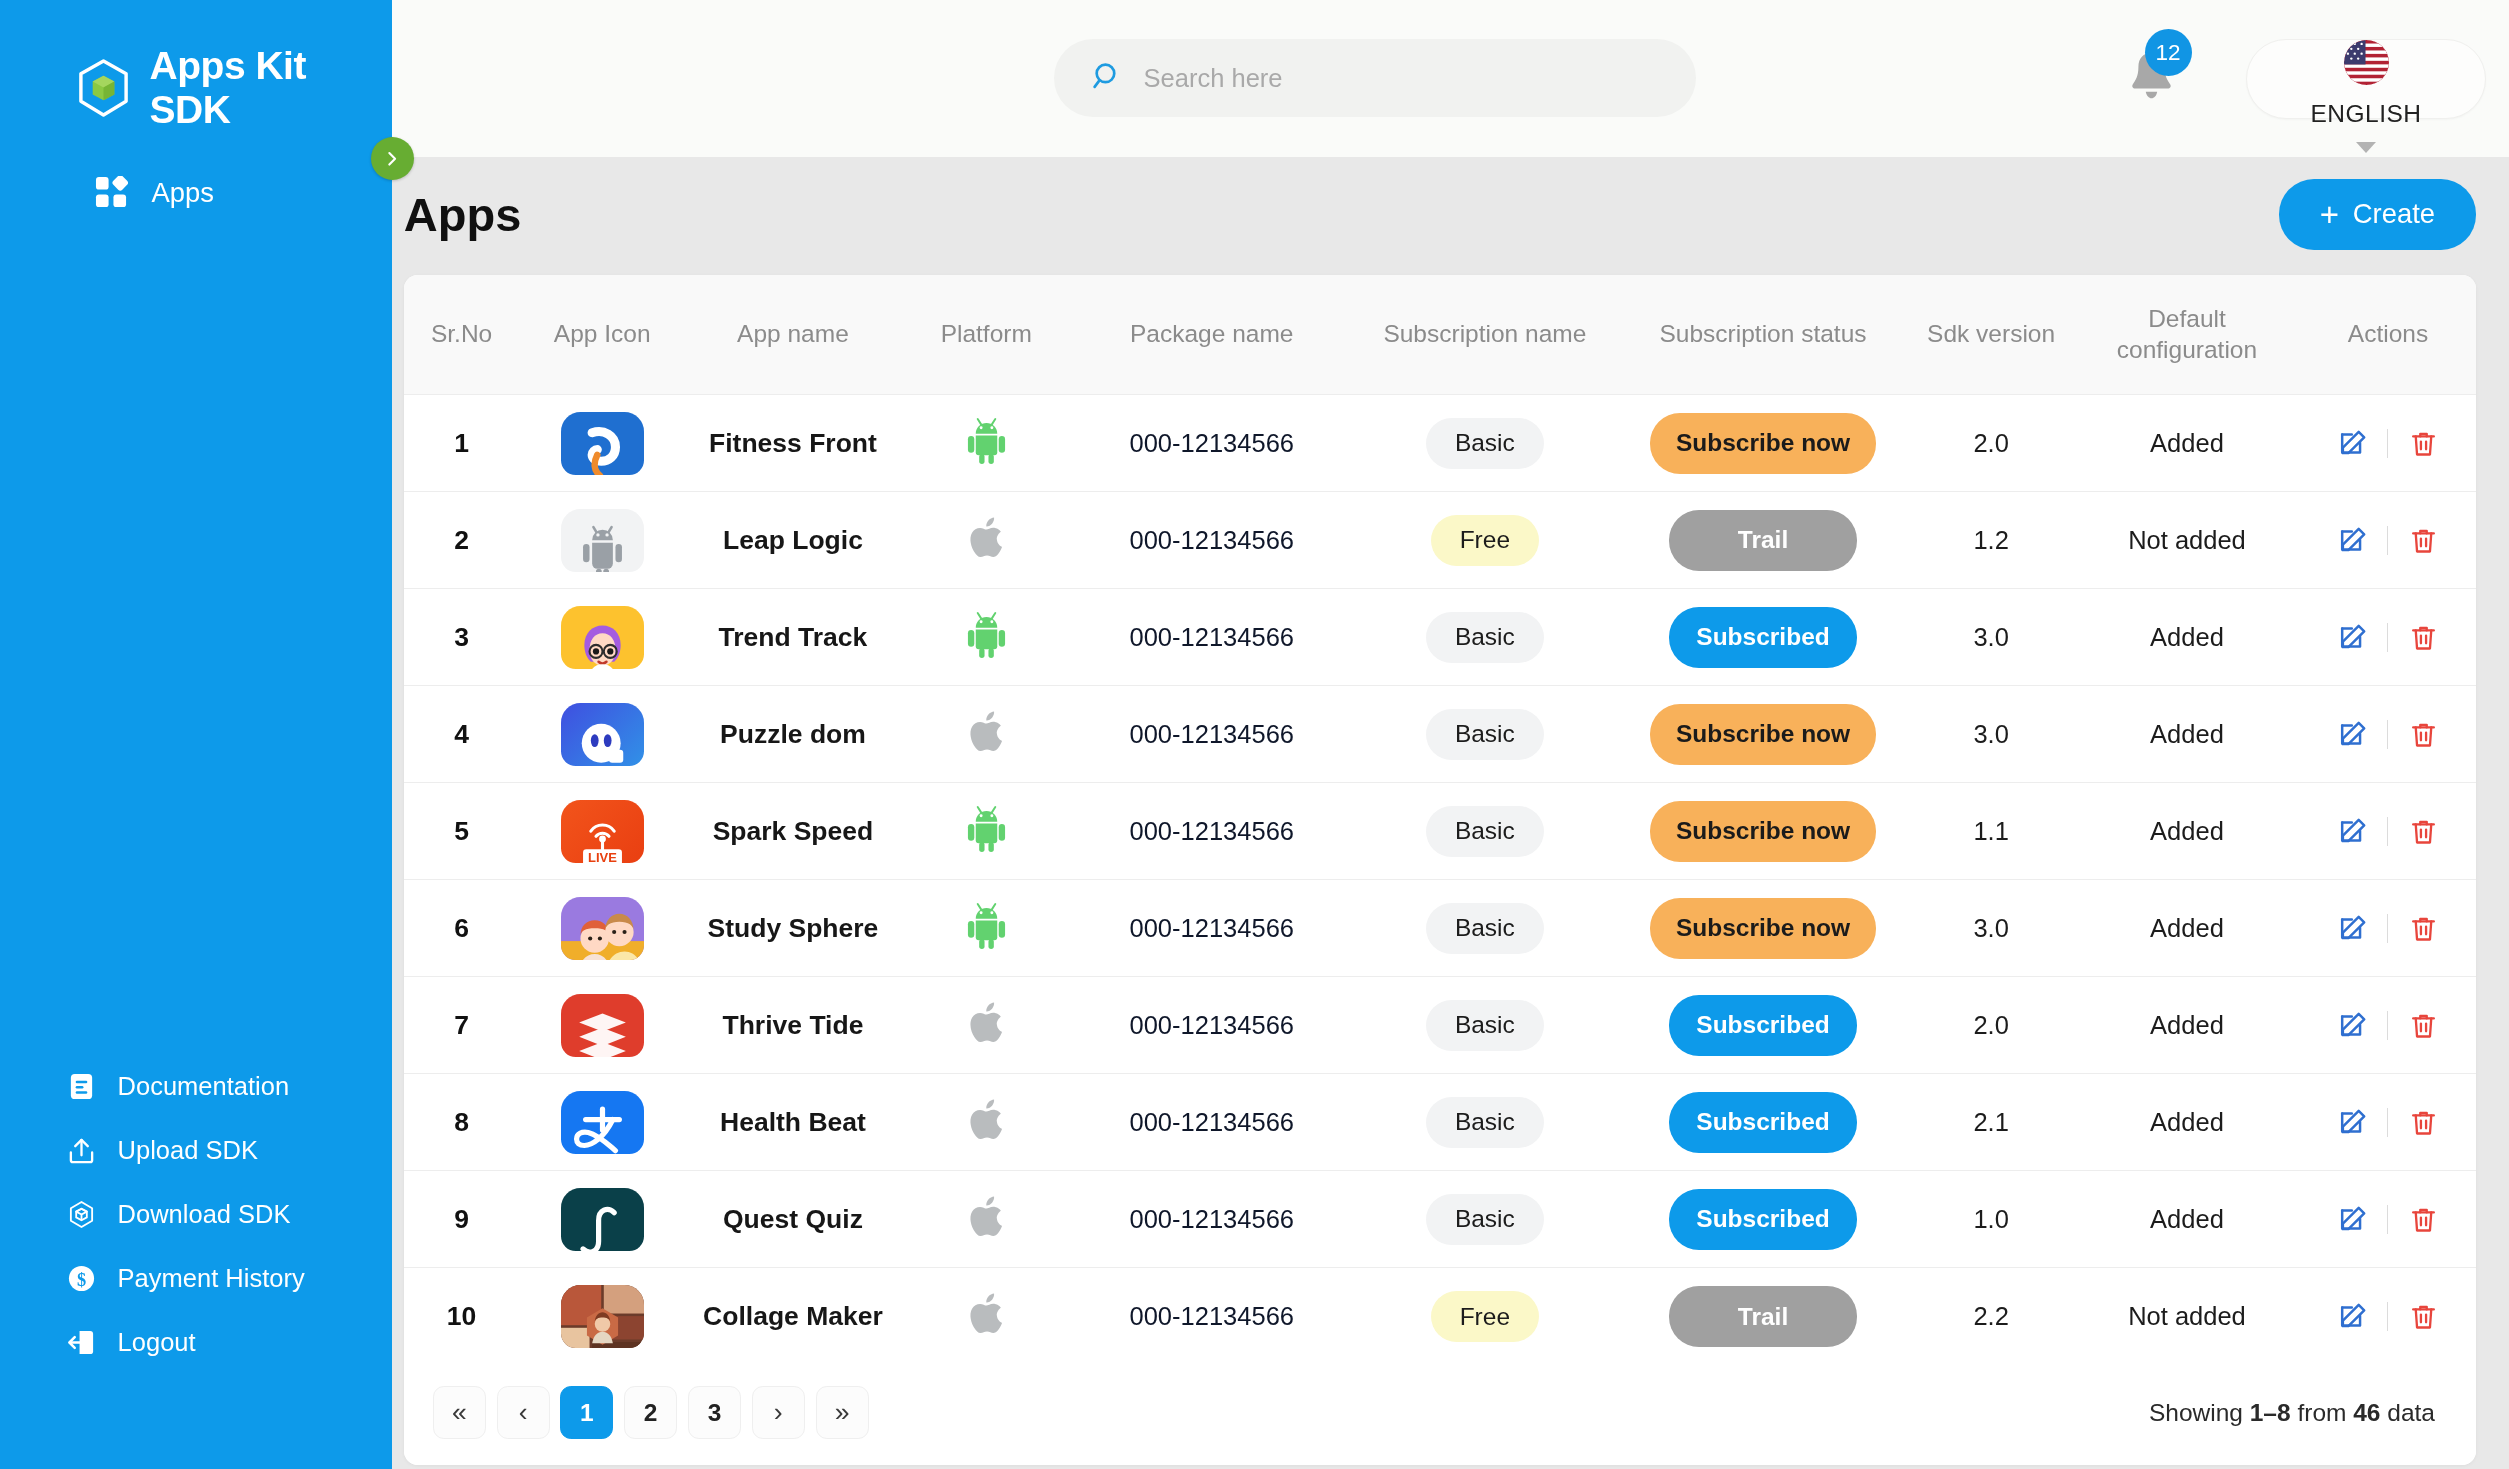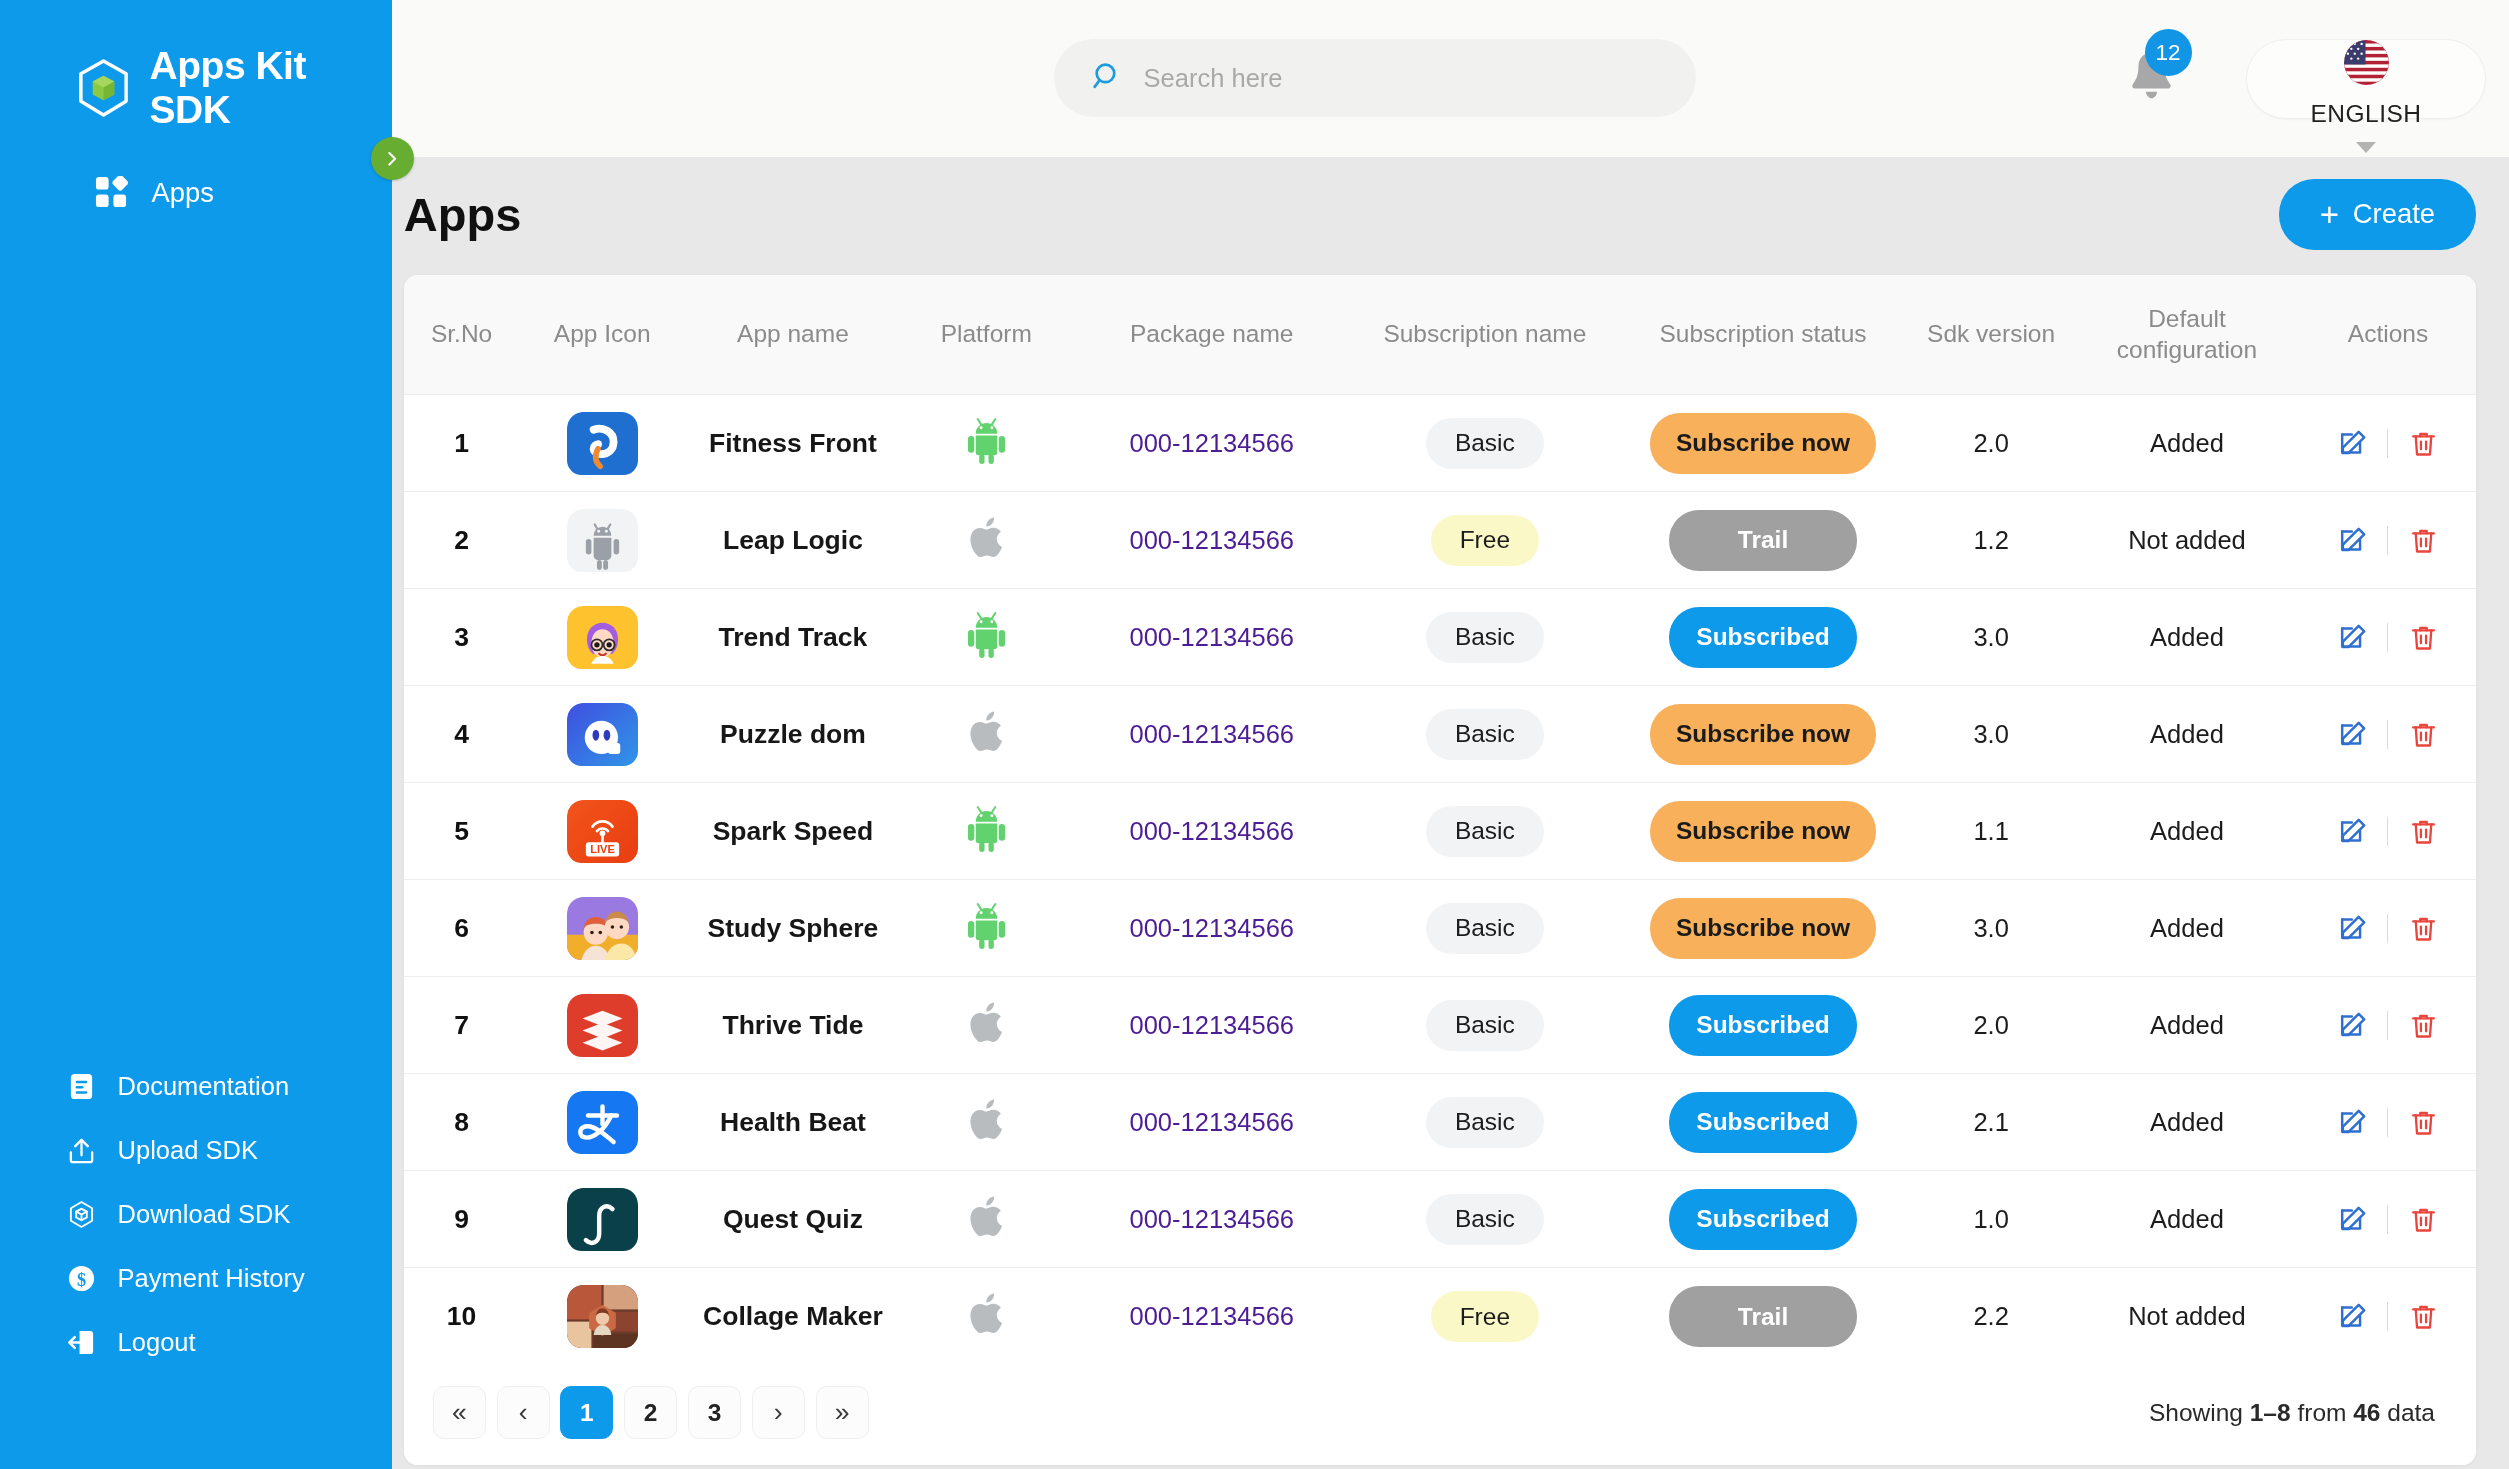--- a/index.html
+++ b/index.html
@@ -114,25 +114,25 @@
   .col-plat  { width: 167px; }
   .col-pkg   { width: 274px; }
   .col-subn  { width: 260px; }
   .col-subs  { width: 284px; }
   .col-sdk   { width: 162px; }
   .col-def   { width: 221px; }
   .col-act   { width: 172px; }
 
   .sr { font-size: 26.5px; font-weight: bold; color: #111; }
   .app-name { font-size: 26.5px; font-weight: bold; color: #171717; }
-  .pkg { font-size: 25.5px; color: #4c1d95; }
+  .pkg { font-size: 25.5px; color: #0f172a; }
   .sdk { font-size: 25.5px; color: #1c1c1c; }
   .defcfg { font-size: 25.5px; color: #1c1c1c; }
 
-  .appicon { width: 71px; height: 63px; border-radius: 14.7px; display: inline-block; overflow: hidden; position: relative; vertical-align: middle; }
+  .appicon { width: 83px; height: 63px; border-radius: 14.7px; display: inline-block; overflow: hidden; position: relative; vertical-align: middle; }
 
   .badge { display: inline-flex; align-items: center; justify-content: center;
     height: 51px; padding: 0 29px; border-radius: 25.5px; font-size: 24.5px; }
   .badge-basic { background: #f2f3f4; color: #1c1c1c; }
   .badge-free  { background: #fbf8c8; color: #1c1c1c; }
 
   .statusbtn { display: inline-flex; align-items: center; justify-content: center;
     height: 61px; min-width: 188px; padding: 0 25.5px; border-radius: 30px;
     font-size: 24.5px; font-weight: bold; border: none; cursor: pointer;
     font-family: "Liberation Sans", sans-serif; }

